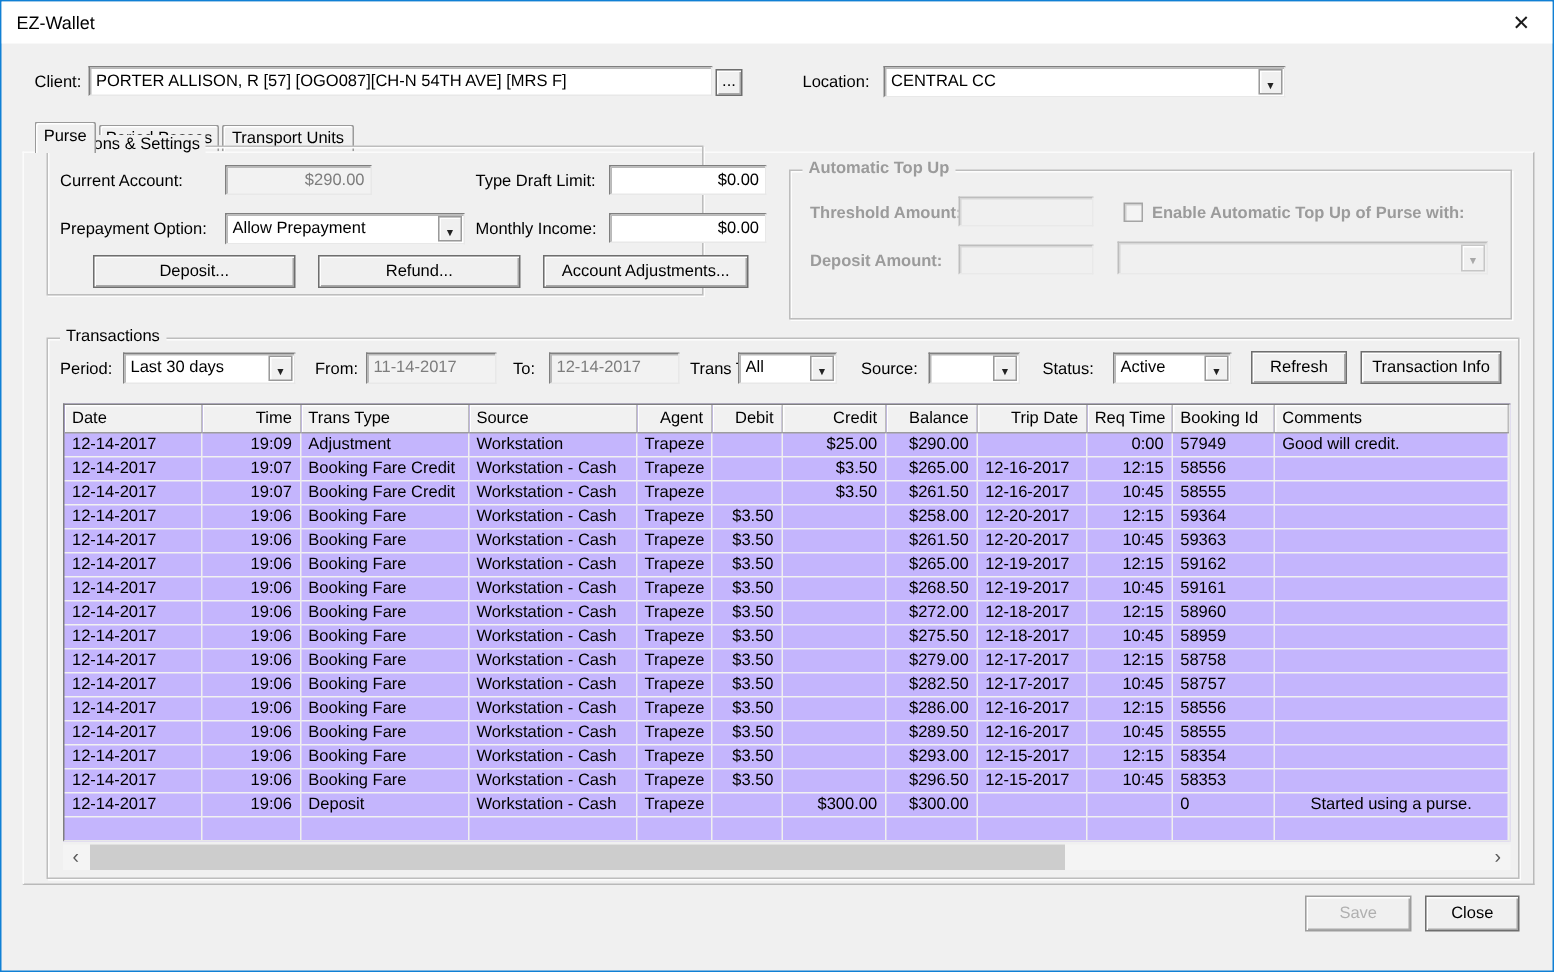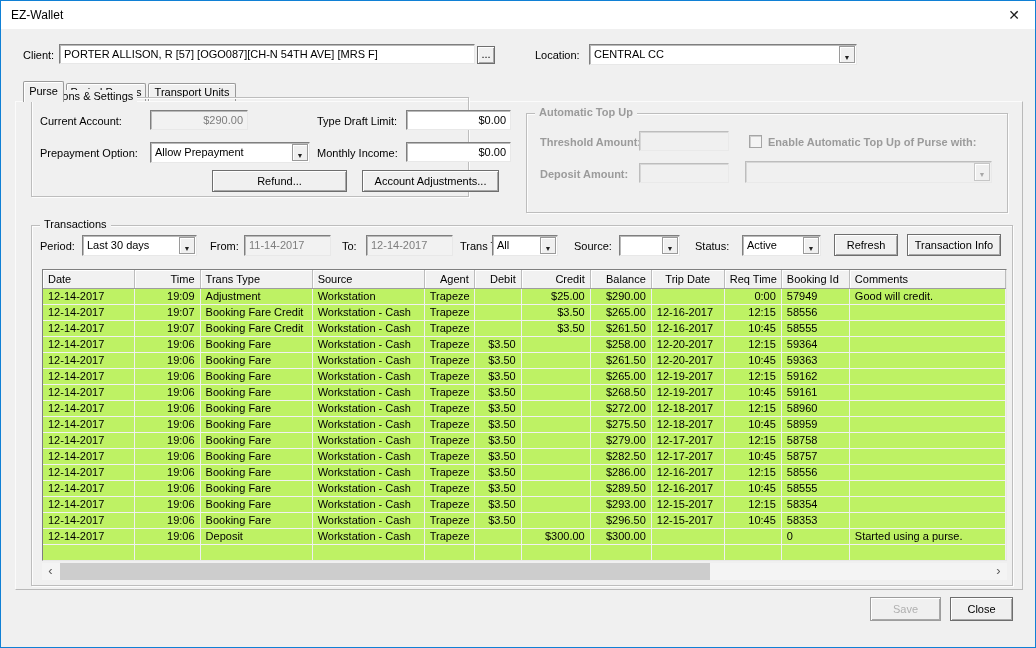--- a/index.html
+++ b/index.html
@@ -50,21 +50,21 @@
   .tab{ position:absolute; background:#f0f0f0; border:1px solid #9a9a9a; border-bottom:none;
     border-radius:2px 2px 0 0; box-shadow:inset 1px 1px 0 #fff; font-size:11px; text-align:center; }
   .tab.active{ top:0; height:21px; z-index:3; padding-top:3px; }
   .tab.idle{ top:2px; height:18px; padding-top:2px; }
   .tabpanel{ position:absolute; left:14px; top:100px; width:1008px; height:489px;
     background:#f0f0f0; border:1px solid; border-color:#fbfbfb #b9b9b9 #b9b9b9 #fbfbfb; }
 
   .checkbox{ position:absolute; width:13px; height:13px; background:#f4f4f4; border:1px solid #a5a5a5;
     box-shadow:inset 1px 1px 0 #cfcfcf; }
 
-  .grid{ position:absolute; background:#bef264; border:1px solid;
+  .grid{ position:absolute; background:#c4b5fd; border:1px solid;
     border-color:#7f7f7f #e8e8e8 #e8e8e8 #7f7f7f; overflow:hidden; }
   table{ border-collapse:collapse; table-layout:fixed; width:963px; }
   th{ height:18px; background:#f1f1f1; font-weight:normal; font-size:11px; padding:0 5px;
       border-right:1px solid #bcbcbc; border-bottom:1px solid #9d9d9d;
       box-shadow:inset 1px 1px 0 #fff; white-space:nowrap; overflow:hidden; text-align:left; }
   td{ height:16px; font-size:11px; padding:0 5px; border-right:1px solid #efefef;
       border-bottom:1px solid #f1f1f1; white-space:nowrap; overflow:hidden; }
 
   .hscroll{ position:absolute; height:17px; background:#f4f4f4; }
   .hs-arrow{ position:absolute; top:0; width:17px; height:17px; color:#5a5a5a; font-size:13px;
@@ -106,20 +106,21 @@
     <div class="sunken r" style="left:374px; top:12px; width:105px; height:20px;">$0.00</div>
 
     <span class="lbl" style="left:8px; top:49px;">Prepayment Option:</span>
     <div class="combo" style="left:118px; top:44px; width:160px; height:21px;">
       <span class="val">Allow Prepayment</span>
       <span class="drop"><span class="arr">▼</span></span>
     </div>
     <span class="lbl" style="left:285px; top:49px;">Monthly Income:</span>
     <div class="sunken r" style="left:374px; top:44px; width:105px; height:20px;">$0.00</div>
 
+    <div class="btn" style="left:30px; top:72px; width:135px; height:22px;">Deposit...</div>
     <div class="btn" style="left:180px; top:72px; width:135px; height:22px;">Refund...</div>
     <div class="btn" style="left:330px; top:72px; width:137px; height:22px;">Account Adjustments...</div>
   </div>
 
   <div class="group" style="left:525px; top:112px; width:482px; height:100px;font-weight:bold;">
     <span class="group-title dis">Automatic Top Up</span>
     <span class="lbl dis" style="left:13px; top:22px;">Threshold Amount:</span>
     <div class="sunken ghost" style="left:112px; top:17px; width:90px; height:20px;"></div>
     <span class="lbl dis" style="left:13px; top:54px;">Deposit Amount:</span>
     <div class="sunken ghost" style="left:112px; top:49px; width:90px; height:20px;"></div>
@@ -167,21 +168,21 @@
         <thead>
             <tr>
               <th style="width: 91px; text-align: left;">Date</th>
               <th style="width: 66px; text-align: right;">Time</th>
               <th style="width: 112px; text-align: left;">Trans Type</th>
               <th style="width: 112px; text-align: left;">Source</th>
               <th style="width: 50px; text-align: right;">Agent</th>
               <th style="width: 47px; text-align: right;">Debit</th>
               <th style="width: 69px; text-align: right;">Credit</th>
               <th style="width: 61px; text-align: right;">Balance</th>
-              <th style="width: 73px; text-align: center;">Trip Date</th>
+              <th style="width: 73px; text-align: right;">Trip Date</th>
               <th style="width: 57px; text-align: right;">Req Time</th>
               <th style="width: 68px; text-align: left;">Booking Id</th>
               <th style="width: 156px; text-align: left;">Comments</th>
             </tr>
           </thead>
         <tbody>
             <tr>
               <td style="text-align: left;">12-14-2017</td>
               <td style="text-align: right;">19:09</td>
               <td style="text-align: left;">Adjustment</td>
@@ -396,21 +397,21 @@
               <td style="text-align: right;">19:06</td>
               <td style="text-align: left;">Deposit</td>
               <td style="text-align: left;">Workstation - Cash</td>
               <td style="text-align: right;">Trapeze</td>
               <td style="text-align: right;">&nbsp;</td>
               <td style="text-align: right;">$300.00</td>
               <td style="text-align: right;">$300.00</td>
               <td style="text-align: left;">&nbsp;</td>
               <td style="text-align: right;">&nbsp;</td>
               <td style="text-align: left;">0</td>
-              <td style="text-align: left;">Started using a purse.</td>
+              <td style="text-align: center;">Started using a purse.</td>
             </tr>
             <tr>
               <td style="text-align: left;">&nbsp;</td>
               <td style="text-align: right;">&nbsp;</td>
               <td style="text-align: left;">&nbsp;</td>
               <td style="text-align: left;">&nbsp;</td>
               <td style="text-align: right;">&nbsp;</td>
               <td style="text-align: right;">&nbsp;</td>
               <td style="text-align: right;">&nbsp;</td>
               <td style="text-align: right;">&nbsp;</td>

